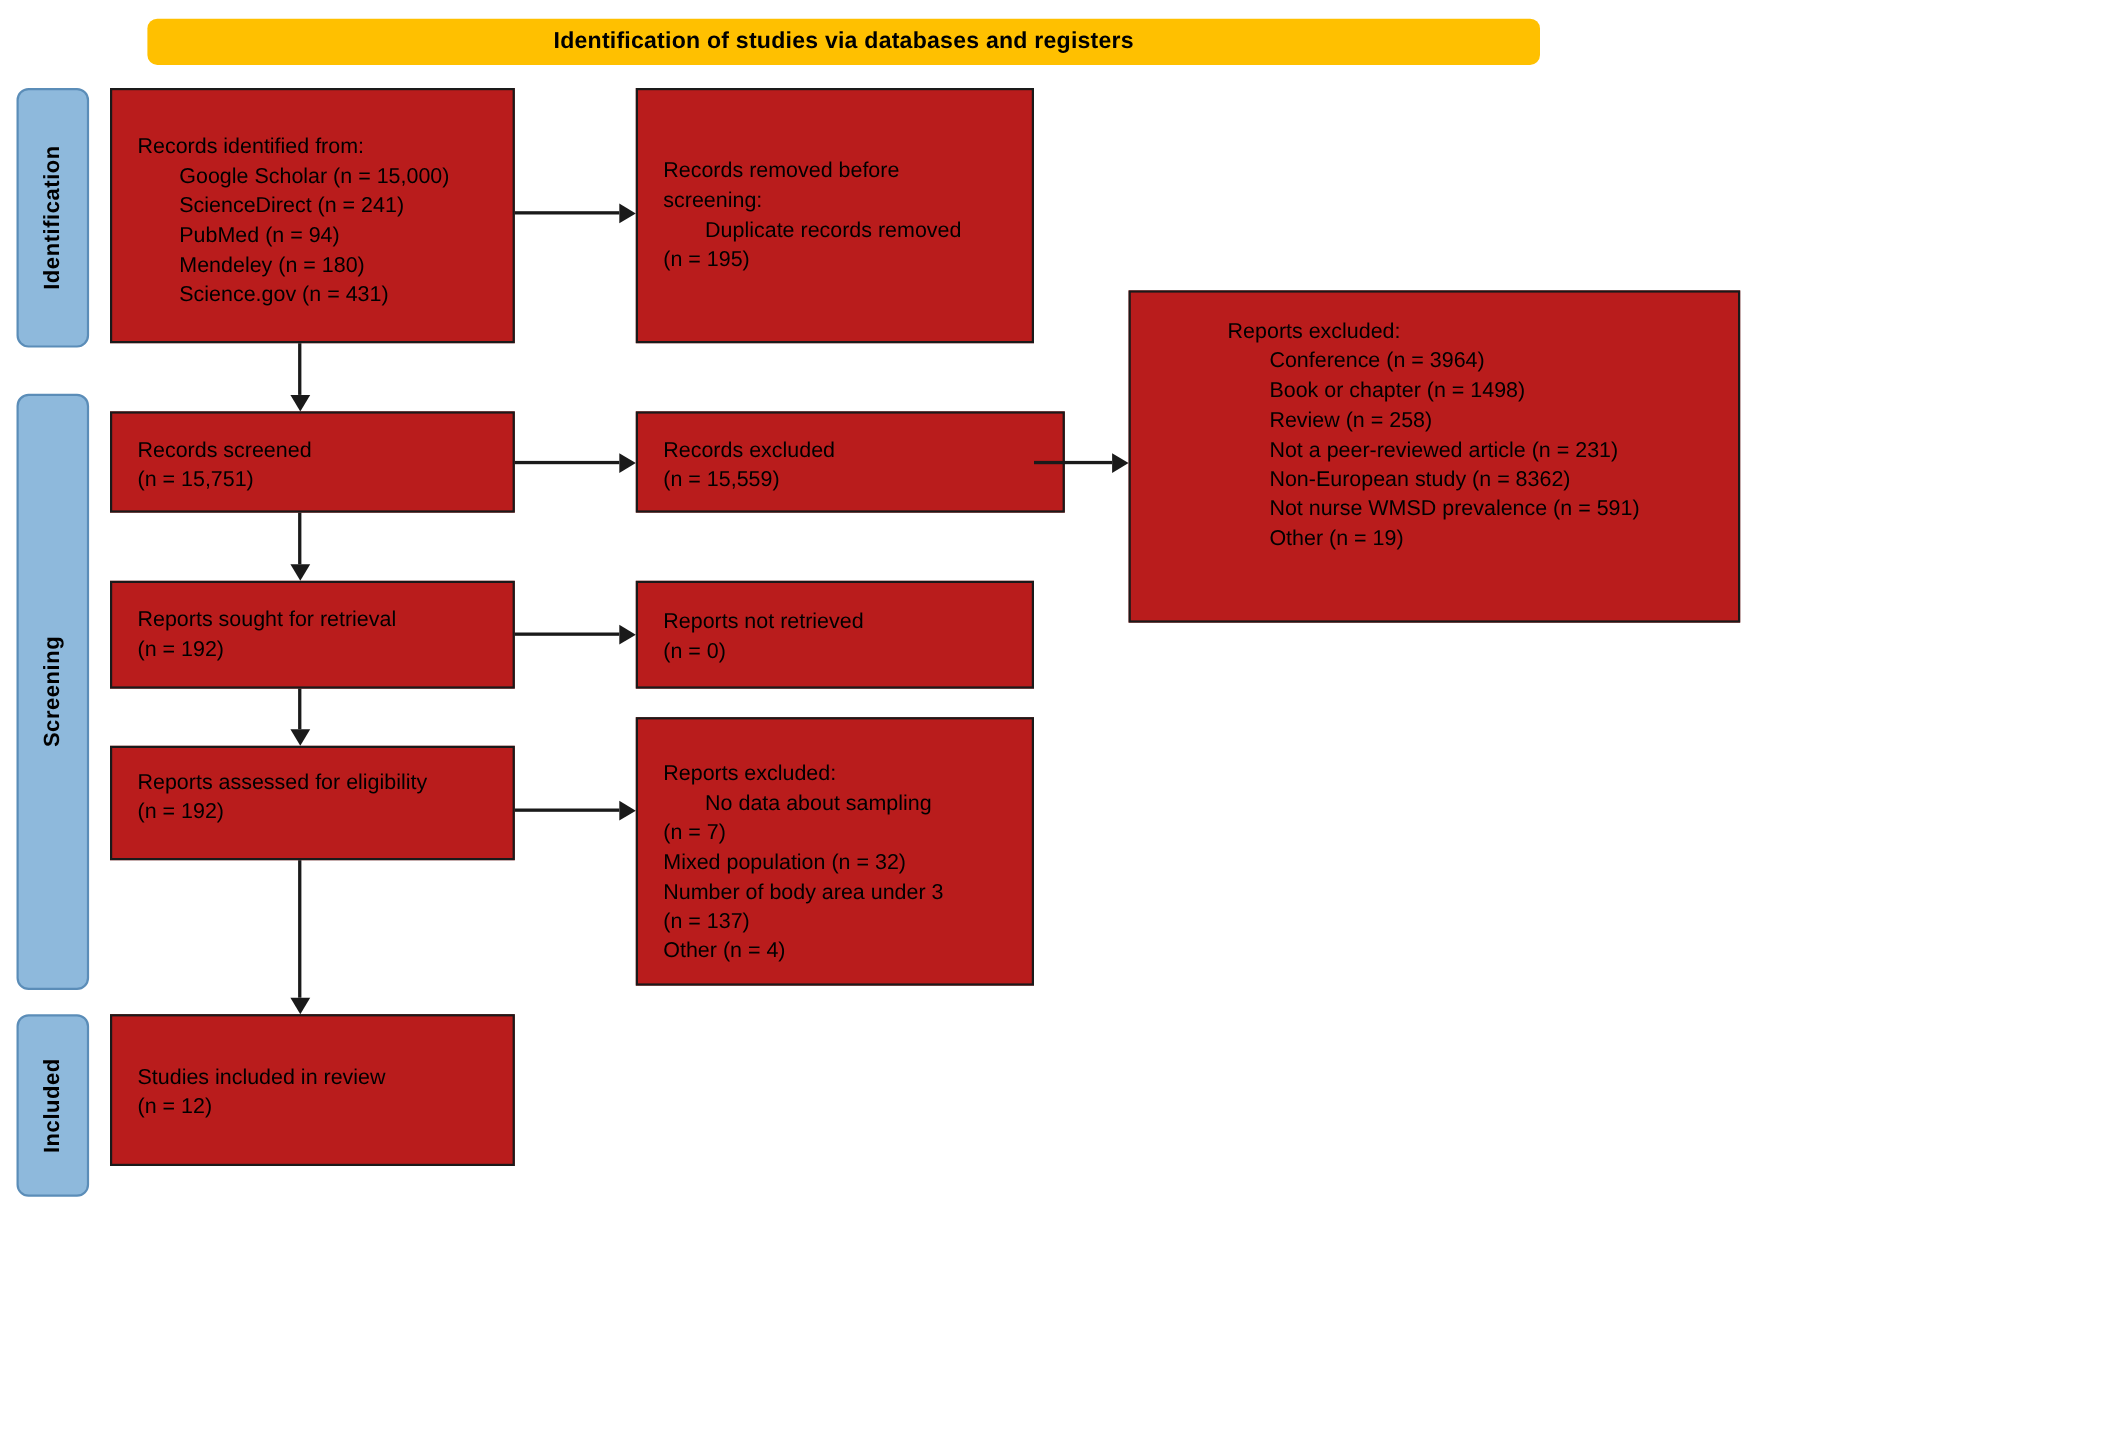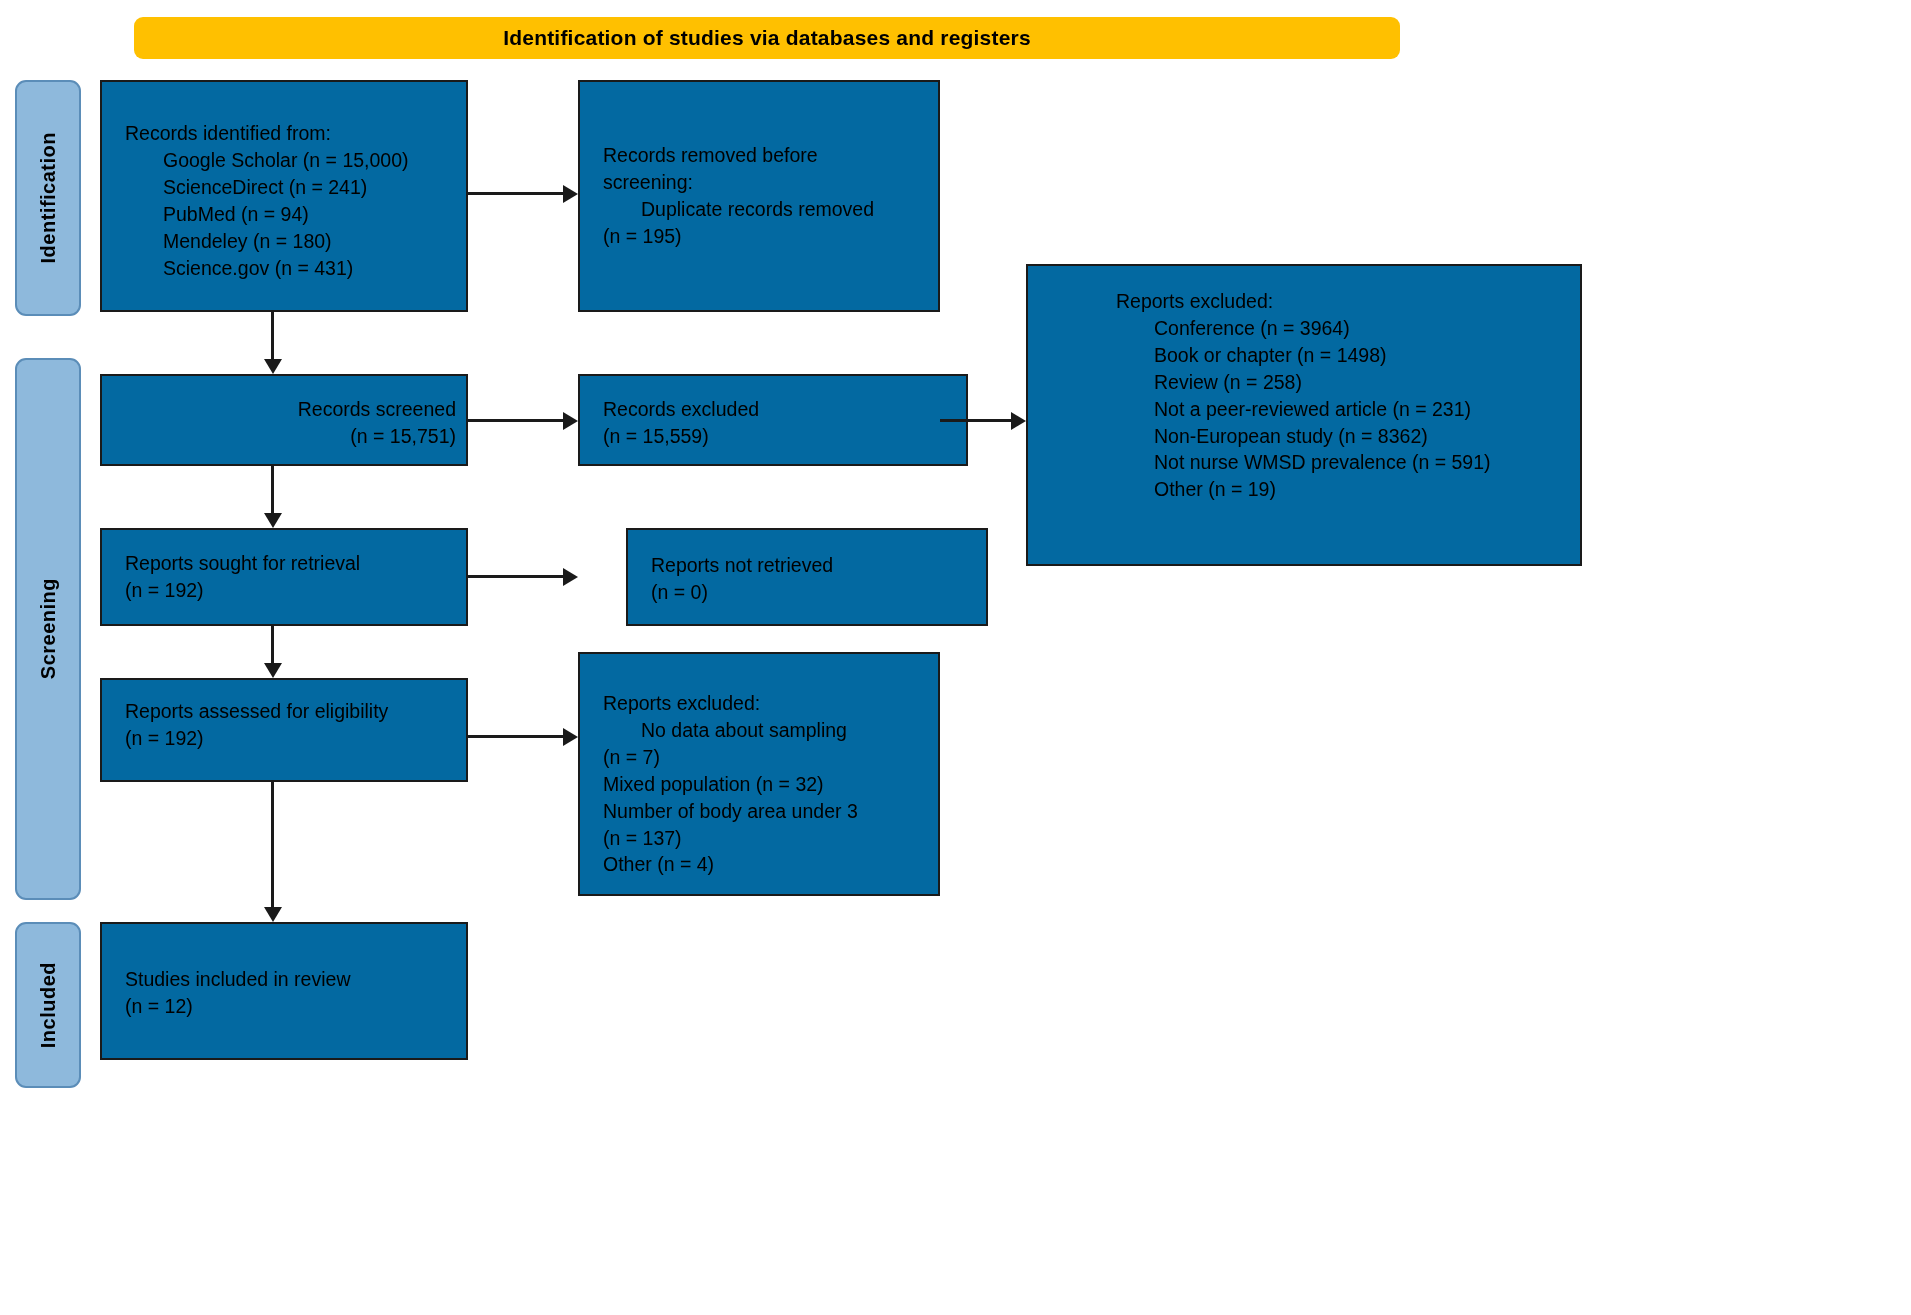--- a/index.html
+++ b/index.html
@@ -24,42 +24,42 @@
   .stage span{
     writing-mode:vertical-rl;transform:rotate(180deg);
     font-size:20px;font-weight:bold;letter-spacing:.5px;white-space:nowrap;
   }
   #stage-identification{top:80px;height:232px;}
   #stage-screening{top:358px;height:538px;}
   #stage-included{top:922px;height:162px;}
 
   
   .box{
-    position:absolute;border:2px solid #1a1a1a;background:#0369a1;
+    position:absolute;border:2px solid #1a1a1a;background:#b91c1c;
     box-sizing:border-box;font-size:19.5px;line-height:1.38;
   }
   .box .txt{position:absolute;left:23px;right:10px;}
   .ind{padding-left:38px;display:block;}
 
   #box-identified      {left:100px;top:80px; width:368px;height:232px;}
   #box-identified .txt {top:38px;}
 
   #box-removed         {left:578px;top:80px; width:362px;height:232px;}
   #box-removed .txt    {top:60px;}
 
   #box-screened        {left:100px;top:374px;width:368px;height:92px;}
-  #box-screened .txt   {top:20px;text-align:right;}
+  #box-screened .txt   {top:20px;}
 
   #box-rec-excluded    {left:578px;top:374px;width:390px;height:92px;}
   #box-rec-excluded .txt{top:20px;}
 
   #box-sought          {left:100px;top:528px;width:368px;height:98px;}
   #box-sought .txt     {top:20px;}
 
-  #box-notretrieved    {left:578px;top:528px;width:362px;height:98px;margin-left:48px;}
+  #box-notretrieved    {left:578px;top:528px;width:362px;height:98px;}
   #box-notretrieved .txt{top:22px;}
 
   #box-assessed        {left:100px;top:678px;width:368px;height:104px;}
   #box-assessed .txt   {top:18px;}
 
   #box-rep-excluded    {left:578px;top:652px;width:362px;height:244px;}
   #box-rep-excluded .txt{top:36px;}
 
   #box-included        {left:100px;top:922px;width:368px;height:138px;}
   #box-included .txt   {top:42px;}

